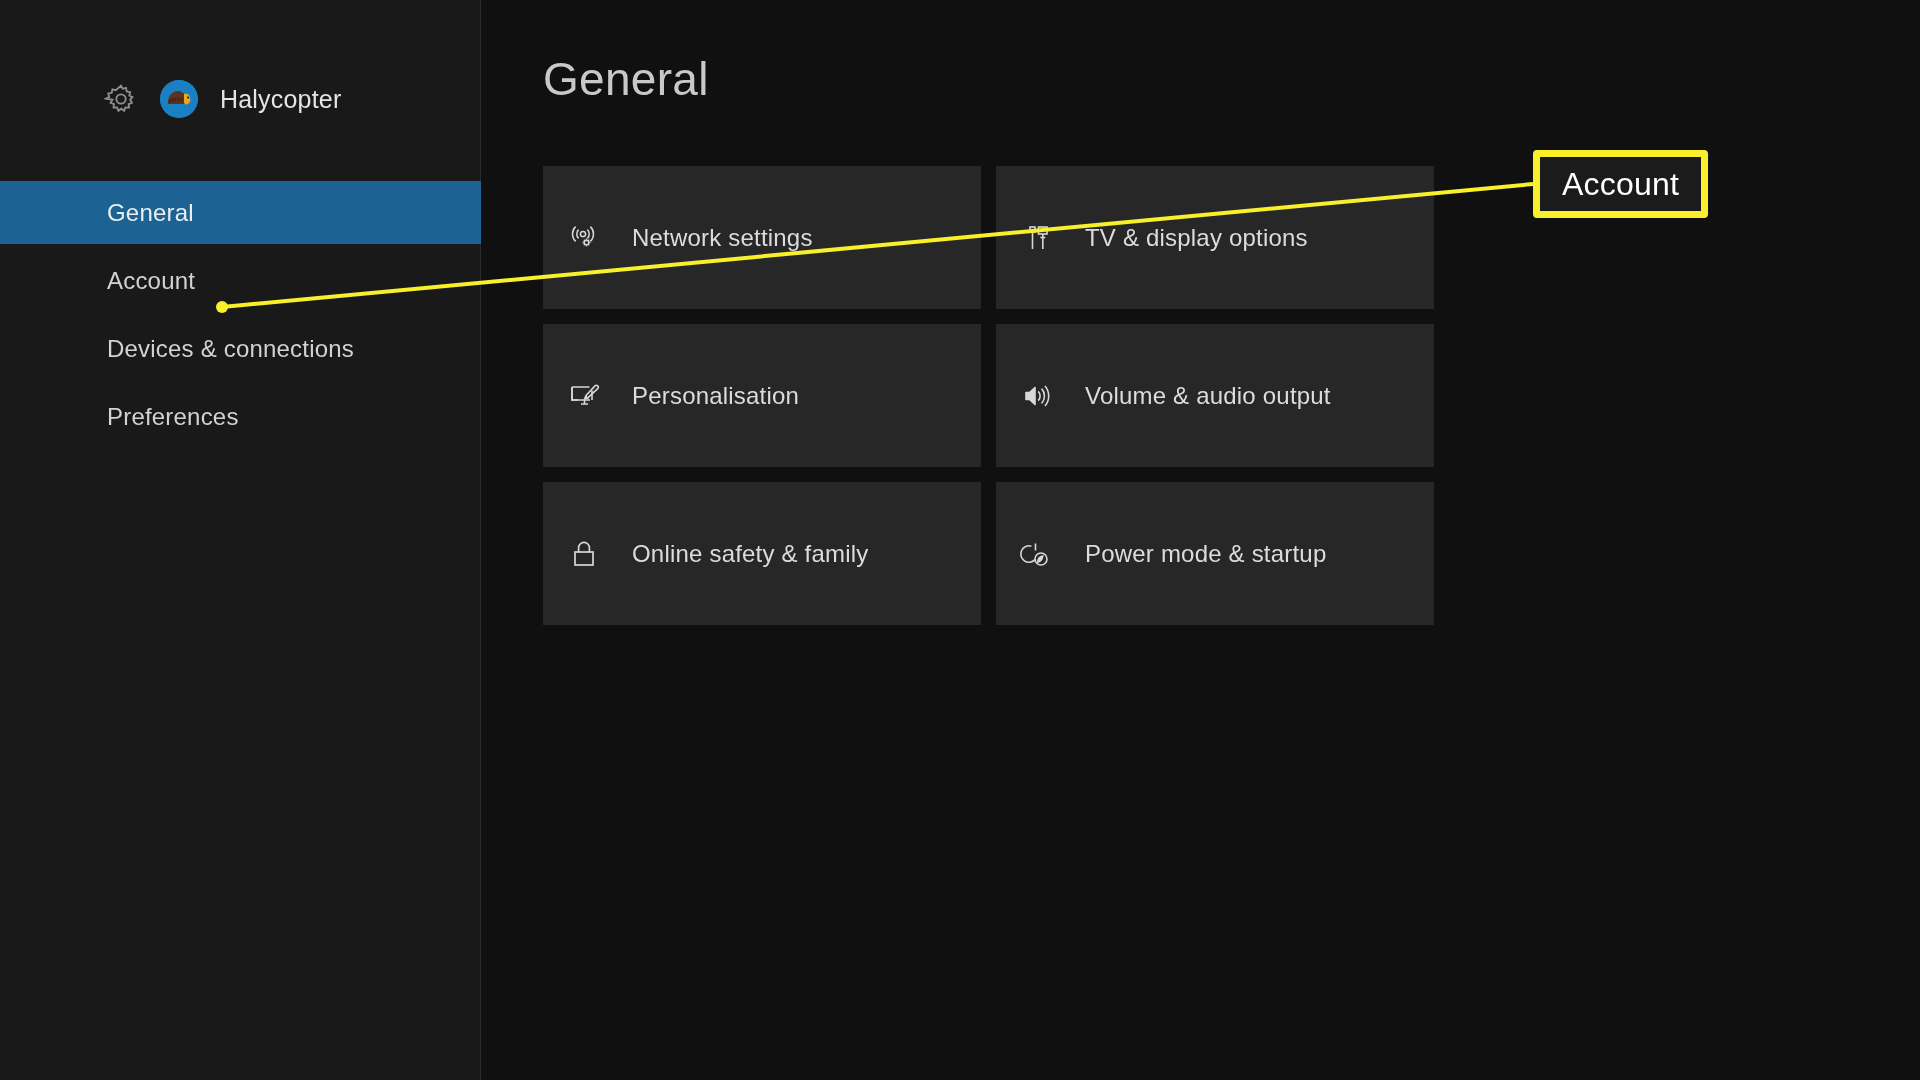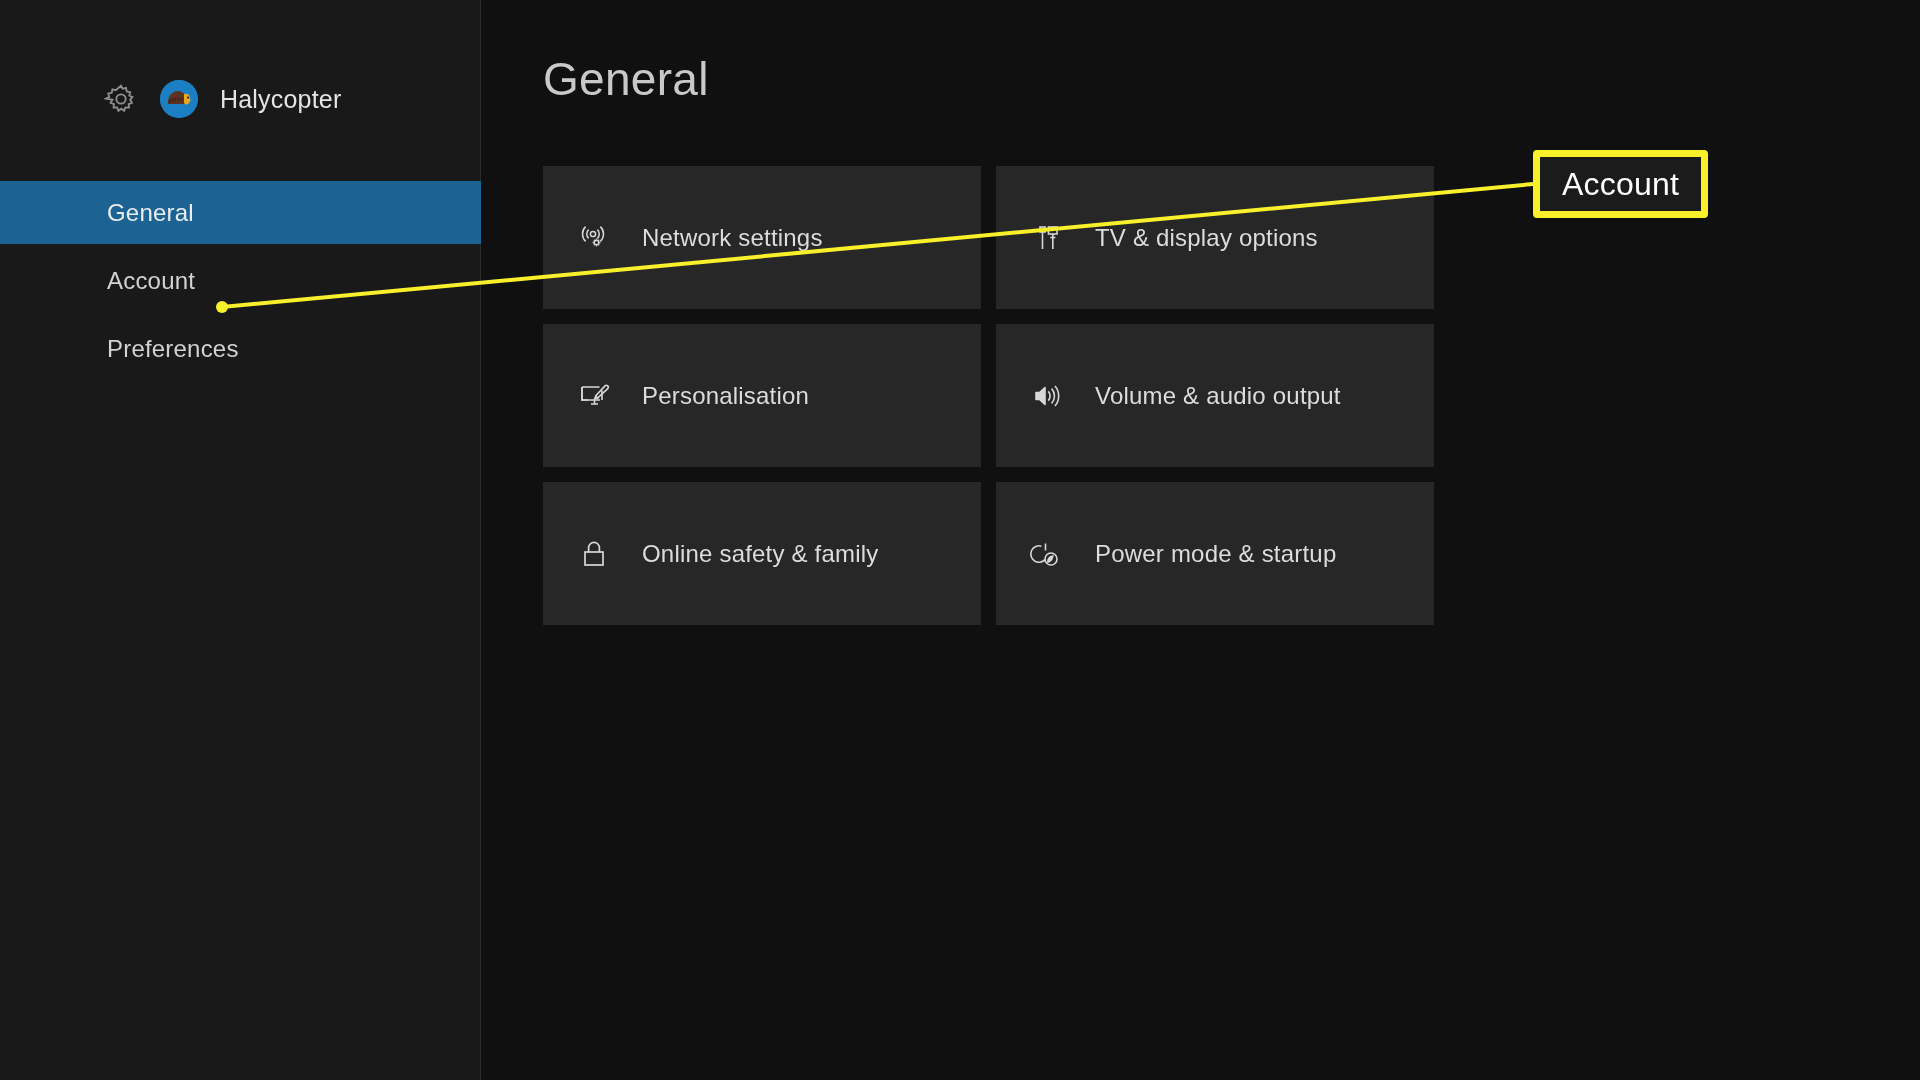--- a/index.html
+++ b/index.html
@@ -114,21 +114,21 @@
     grid-auto-rows: 143px;
     column-gap: 15px;
     row-gap: 15px;
     margin-top: 60px;
   }
 
   .tile {
     background: #272727;
     display: flex;
     align-items: center;
-    padding-left: 31px;
+    padding-left: 21px;
     gap: 28px;
     cursor: pointer;
   }
 
   .tile-icon {
     width: 40px;
     height: 40px;
     flex: 0 0 40px;
     display: flex;
     align-items: center;
@@ -208,20 +208,23 @@
     </div>
 
     <div class="nav">
       <div class="nav-item active">
         <span>General</span>
       </div>
       <div class="nav-item">
         <span>Account</span>
       </div>
       <div class="nav-item">
+        <span>Devices &amp; connections</span>
+      </div>
+      <div class="nav-item">
         <span>Preferences</span>
       </div>
     </div>
   </div>
 
   <div class="main">
 
     <div class="page-title">General</div>
 
     <div class="tile-grid">

